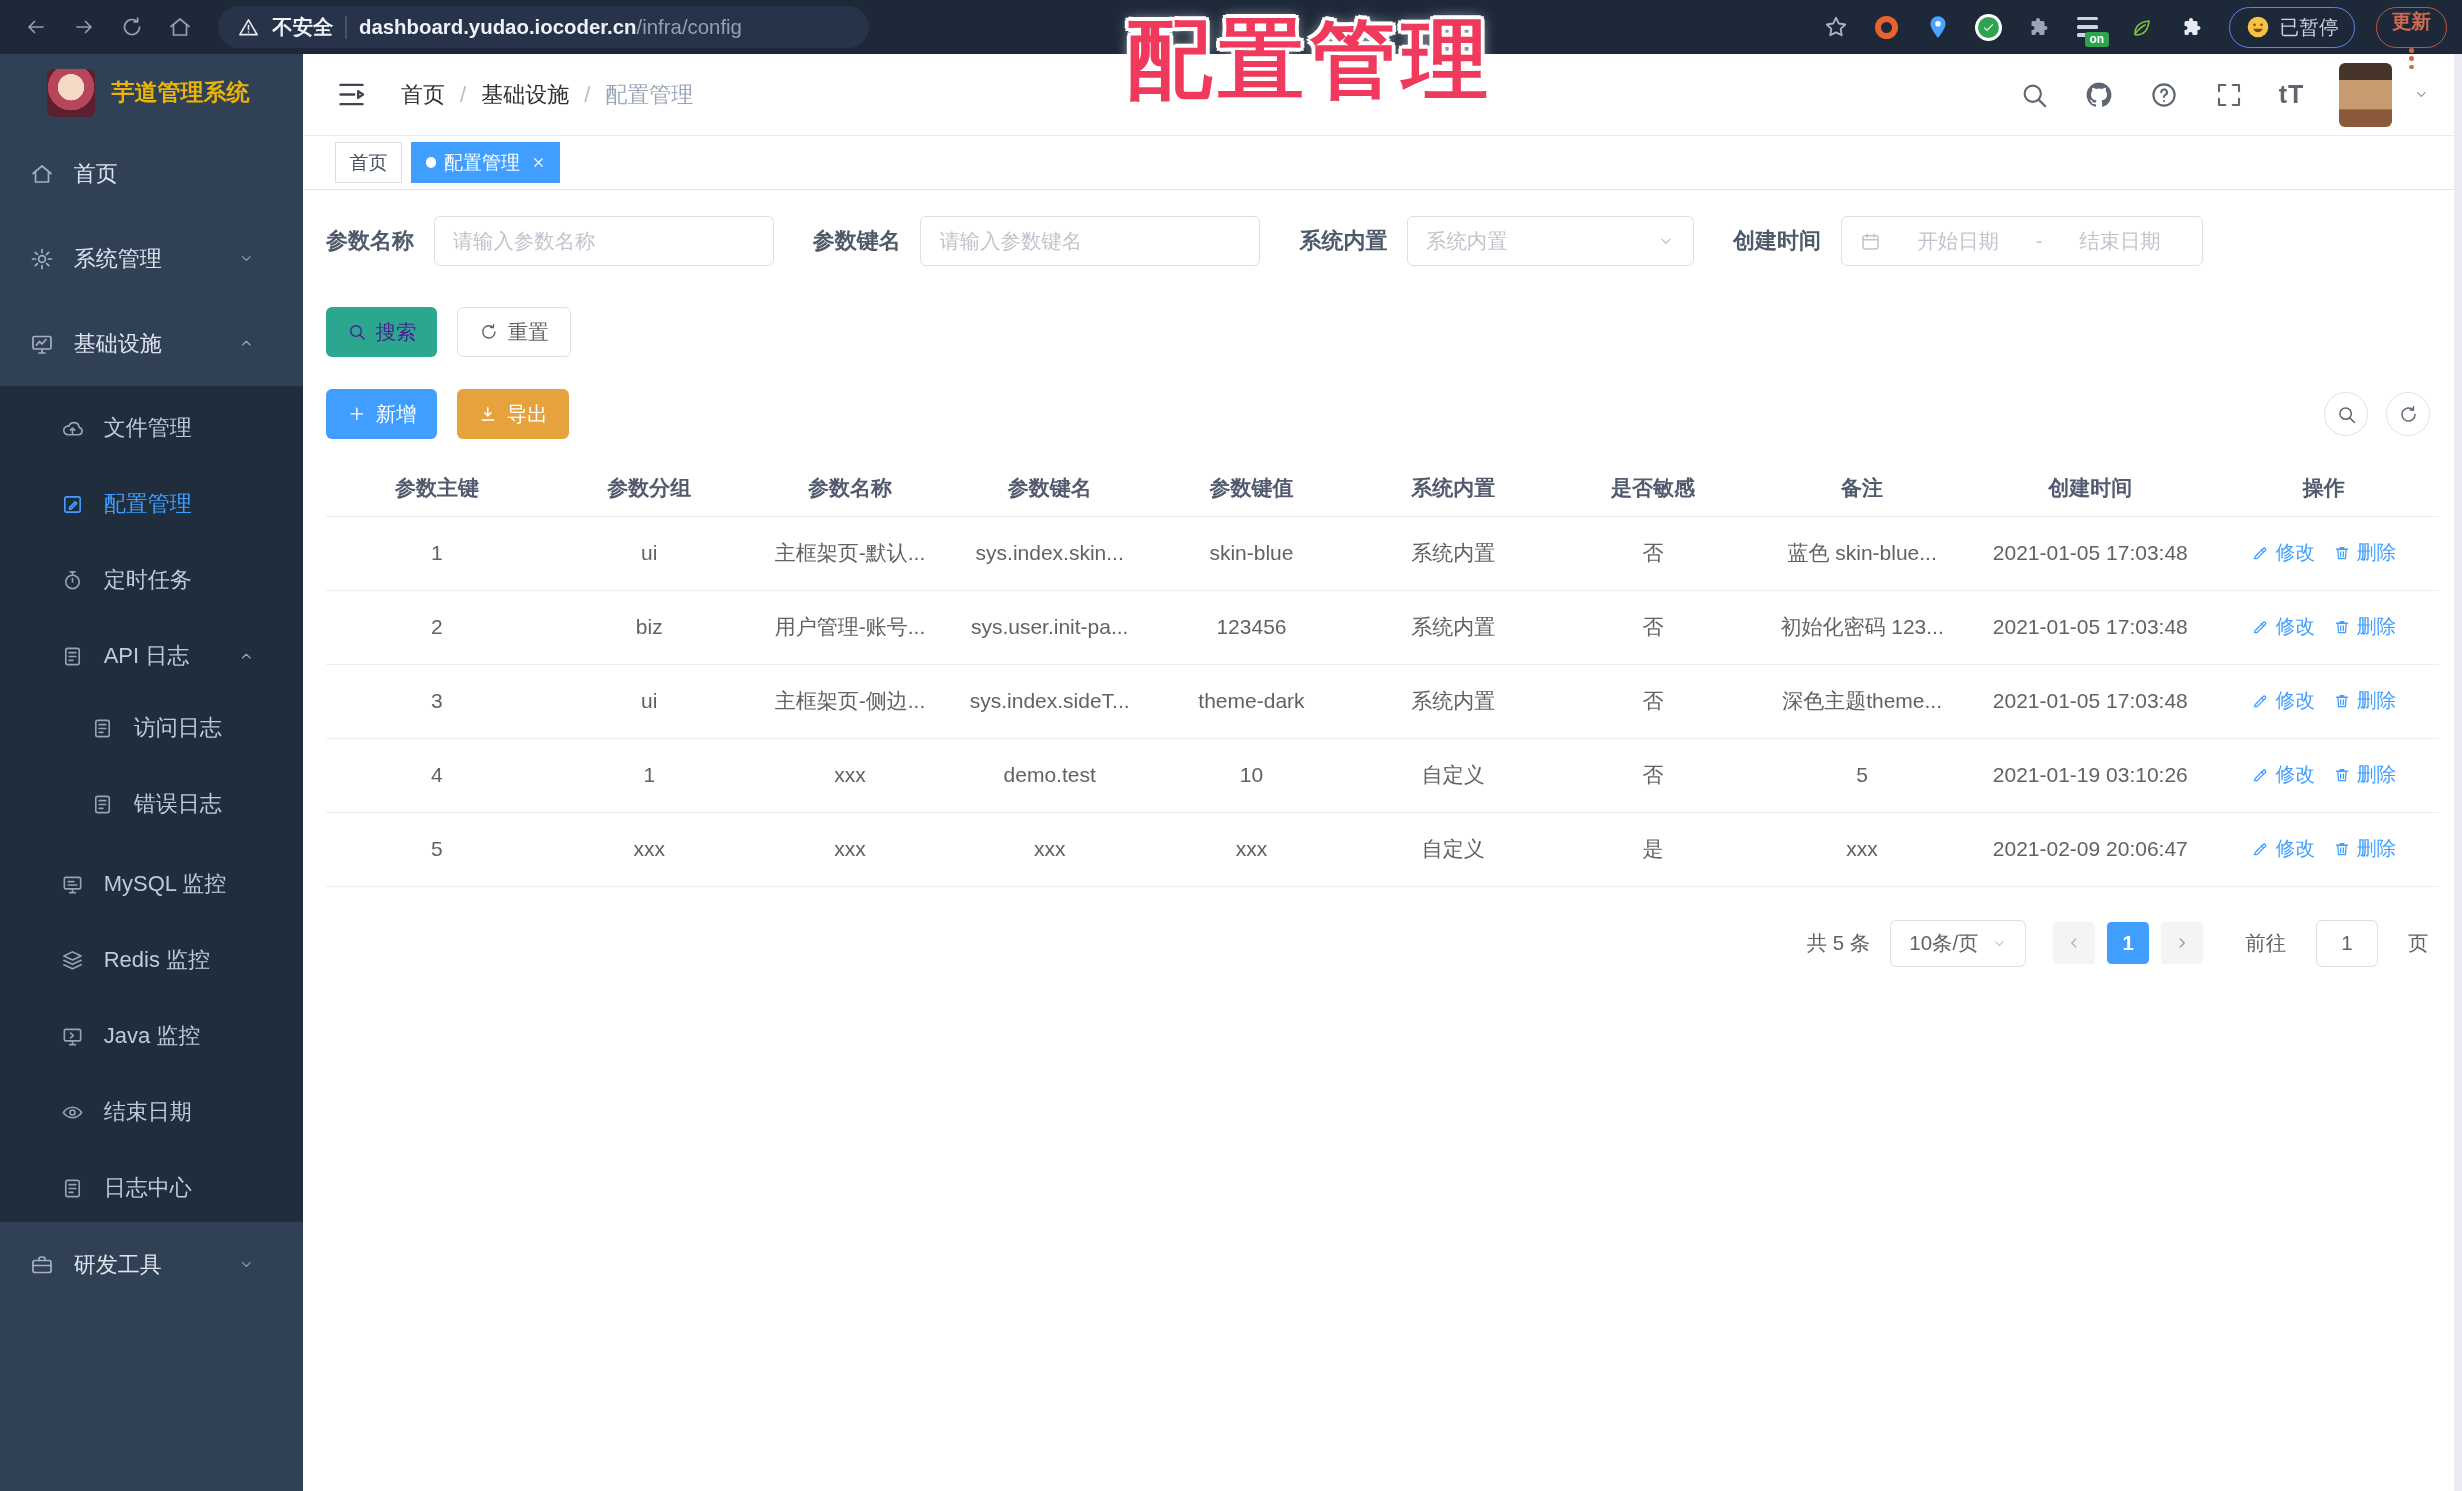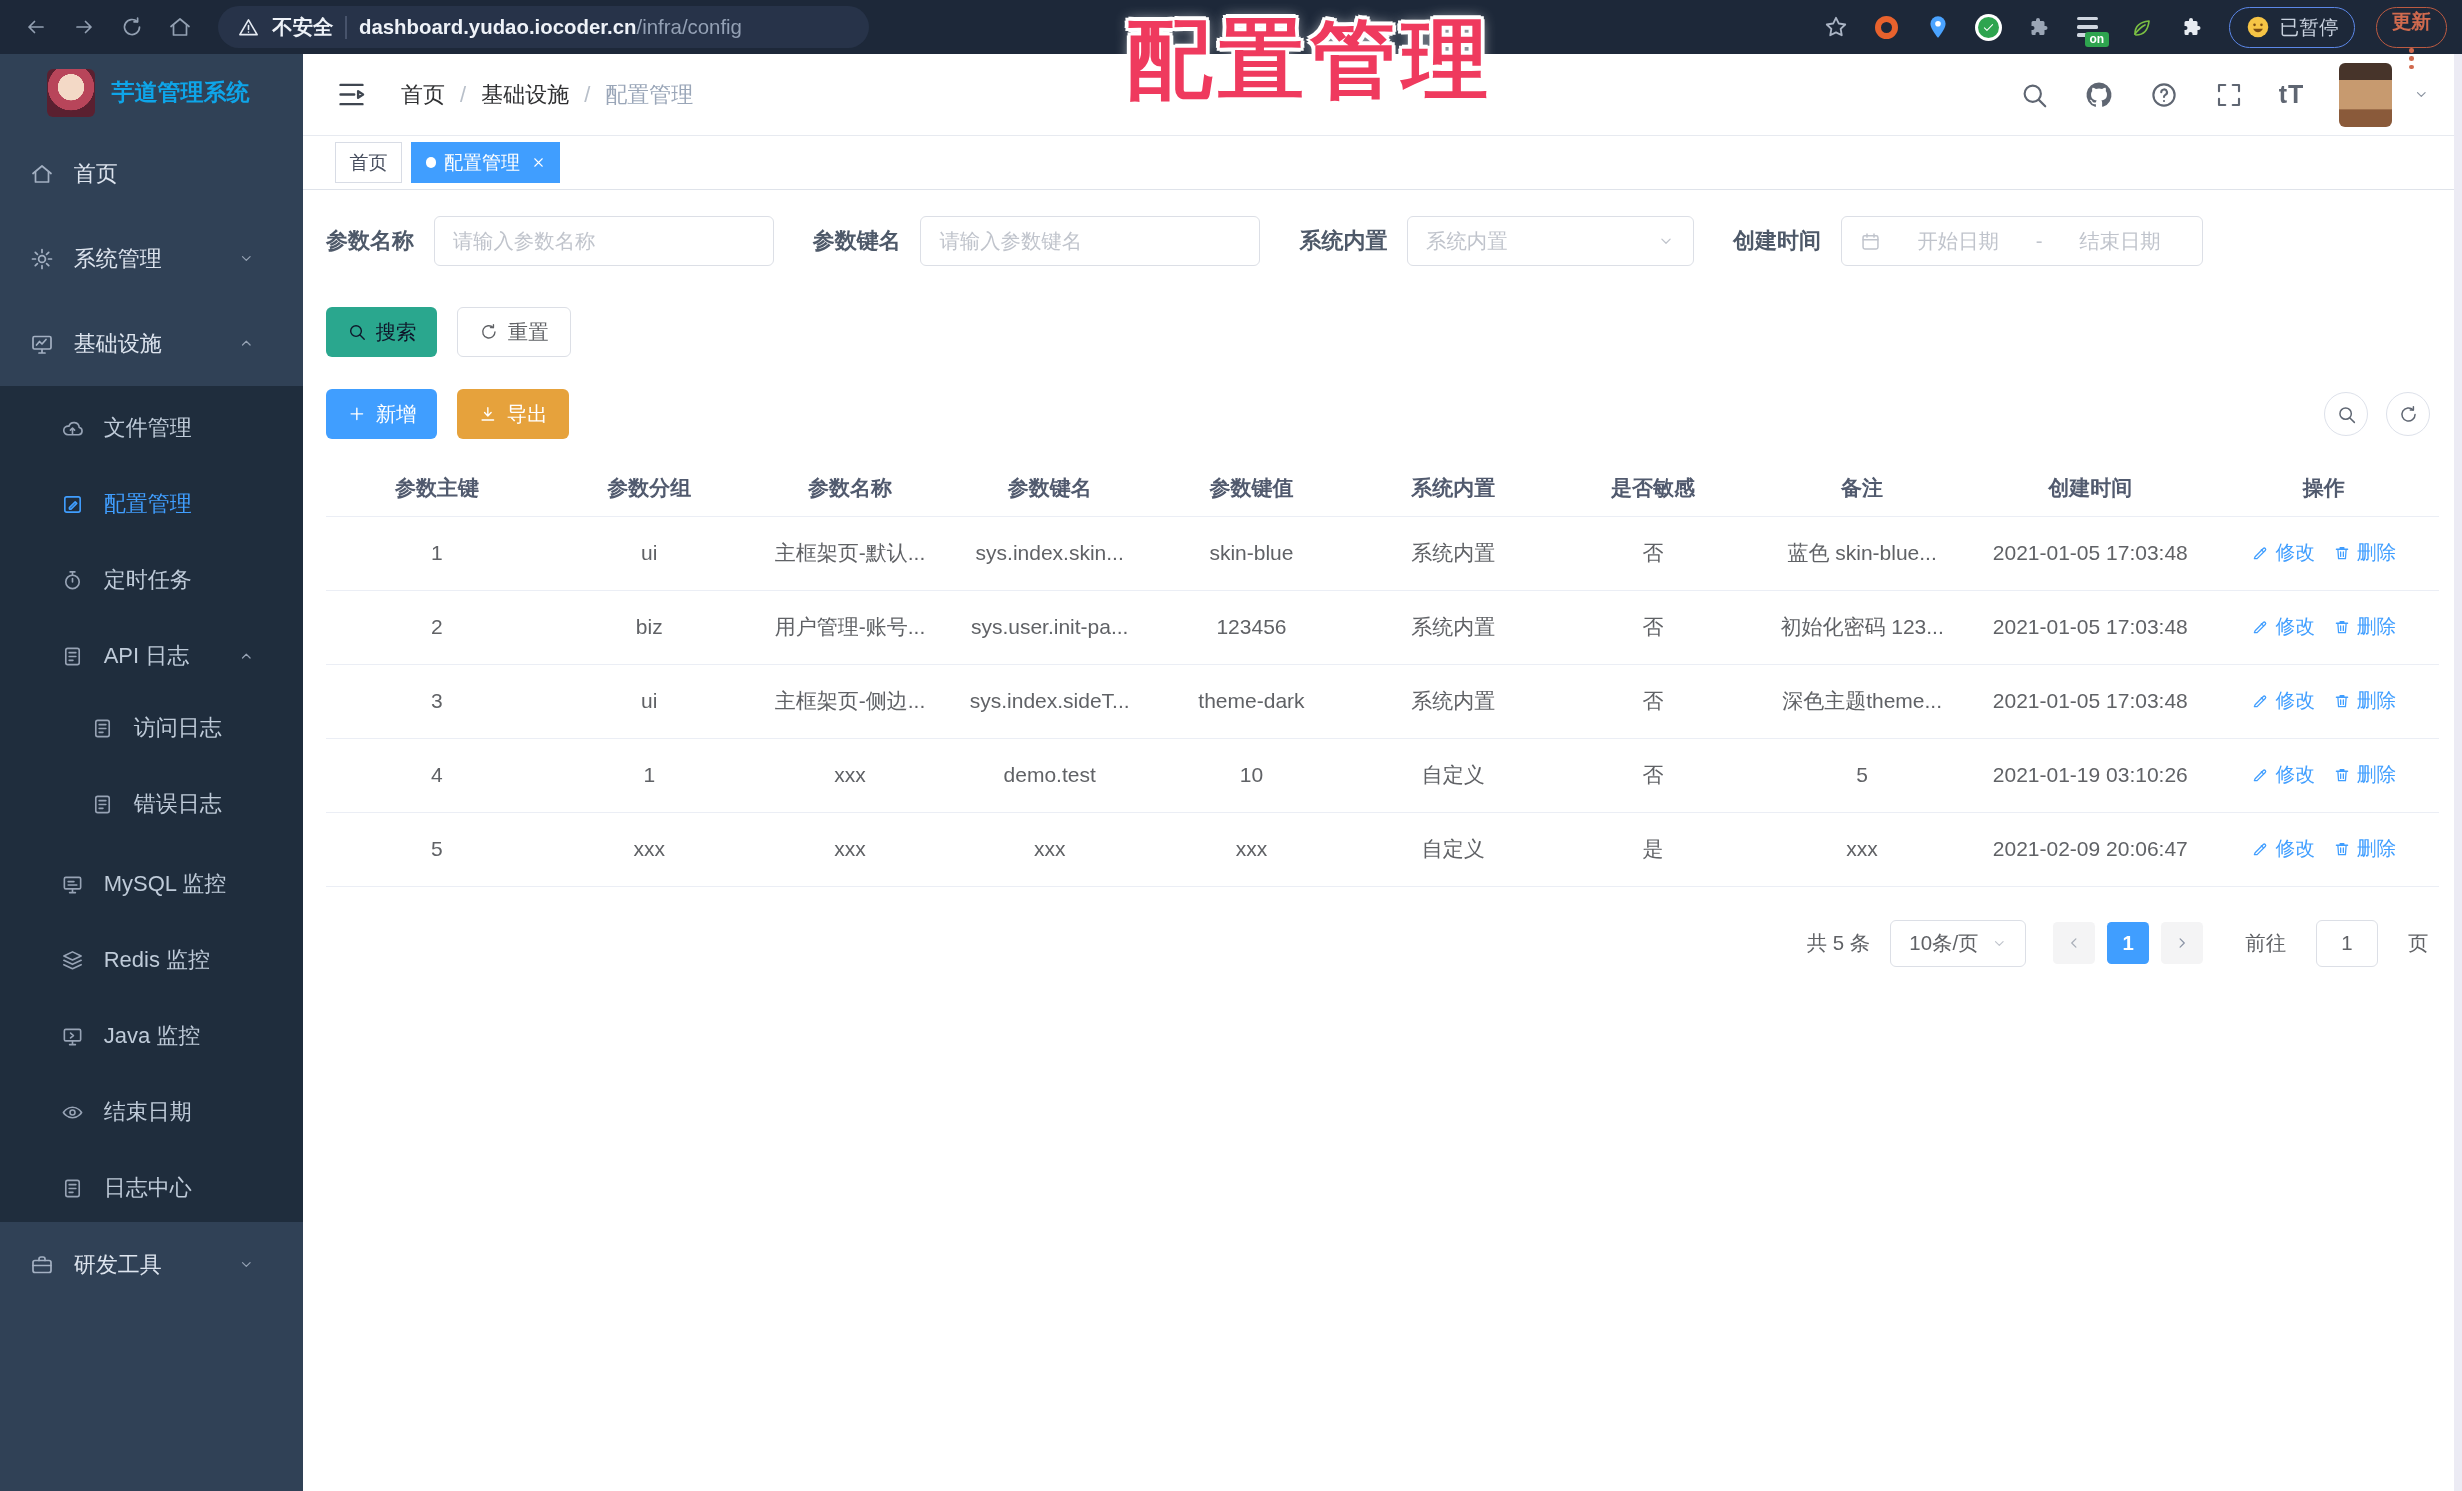--- a/index.html
+++ b/index.html
@@ -38,21 +38,21 @@
   
   .overlay-title { position:absolute; left:1126px; top:1.5px; z-index:99; font-size:86px; font-weight:bold; letter-spacing:6px; color:#ef3a5e; white-space:nowrap;
     text-shadow:-3px -3px 0 #fff,3px -3px 0 #fff,-3px 3px 0 #fff,3px 3px 0 #fff,0 -3.8px 0 #fff,0 3.8px 0 #fff,-3.8px 0 0 #fff,3.8px 0 0 #fff,0 0 13.6px rgba(255,255,255,.85); }
 
   
   .app { display:flex; height:1437px; }
   .sidebar { width:303px; flex:none; background:#304156; display:flex; flex-direction:column; overflow:hidden; }
   .logo { height:77px; display:flex; align-items:center; gap:16.6px; padding:0 45px 0 47px; }
   .logo-img { width:48px; height:48px; border-radius:6px; flex:none;
     background:radial-gradient(circle at 50% 38%, #f3d9c6 0 34%, #b8455a 35% 60%, #5a2030 61% 100%); }
-  .logo-title { color:#0ea5e9; font-size:23px; font-weight:bold; white-space:nowrap; }
+  .logo-title { color:#eab308; font-size:23px; font-weight:bold; white-space:nowrap; }
   .menu-item { display:flex; align-items:center; cursor:pointer; color:#dde4ee; }
   .menu-item .icon { color:#a3b0c2; margin-right:19.7px; }
   .menu-item .mlabel { font-size:22px; white-space:nowrap; }
   .menu-item .chev { margin-left:auto; color:#96a3b5; }
   .menu-item.d0 { height:85px; padding:0 29px 0 30px; }
   .submenu-dark { background:#1f2d3d; }
   .submenu-dark .menu-item { color:#bfcbd9; }
   .submenu-dark .menu-item .icon { color:#97a3b5; }
   .menu-item.d1 { height:76px; padding:8px 29px 0 61px; font-size:21px; }
   .menu-item.d2 { height:76px; padding:0 29px 0 91px; }
@@ -92,21 +92,21 @@
   .w-date { width:362px; gap:13.6px; cursor:pointer; }
   .w-date .seg { flex:1; text-align:center; white-space:nowrap; }
   .w-date .dash { color:#c0c4cc; }
   .fbox .icon { color:#c0c4cc; }
 
   .btn-row { display:flex; align-items:center; }
   .btn-row.r1 { margin-bottom:32px; }
   .btn-row.r2 { margin-bottom:21px; }
   .btn { height:50px; border:none; border-radius:6px; display:inline-flex; align-items:center; justify-content:center; gap:9px; font-size:20.4px; padding:0 21px; cursor:pointer; font-family:inherit; }
   .btn + .btn { margin-left:19.7px;align-items:center; }
-  .btn-search { background:#2aa78e; color:#0f172a; }
+  .btn-search { background:#2aa78e; color:#4c1d95; }
   .btn-reset { background:#fff; border:1.5px solid #dcdfe6; color:#606266; }
   .btn-add { background:#409eff; color:#fff; }
   .btn-export { background:#e6a23c; color:#fff; }
   .round-group { margin-left:auto; display:flex; gap:18px; margin-right:9px; }
   .round-btn { width:44px; height:44px; border-radius:50%; border:1.5px solid #dde1ea; background:#fff; color:#5f6672; display:flex; align-items:center; justify-content:center; cursor:pointer; }
 
   table.grid { width:100%; border-collapse:collapse; table-layout:fixed; }
   table.grid th { height:56px; font-size:21px; font-weight:bold; color:#515a6e; border-bottom:1.5px solid #ebeef5; text-align:center; white-space:nowrap; overflow:hidden; }
   table.grid td { height:74px; font-size:21px; color:#606266; border-bottom:1.5px solid #ebeef5; text-align:center; white-space:nowrap; overflow:hidden; }
   .op-link { color:#409eff; font-size:19.7px; display:inline-flex; align-items:center; gap:6px; cursor:pointer; }

